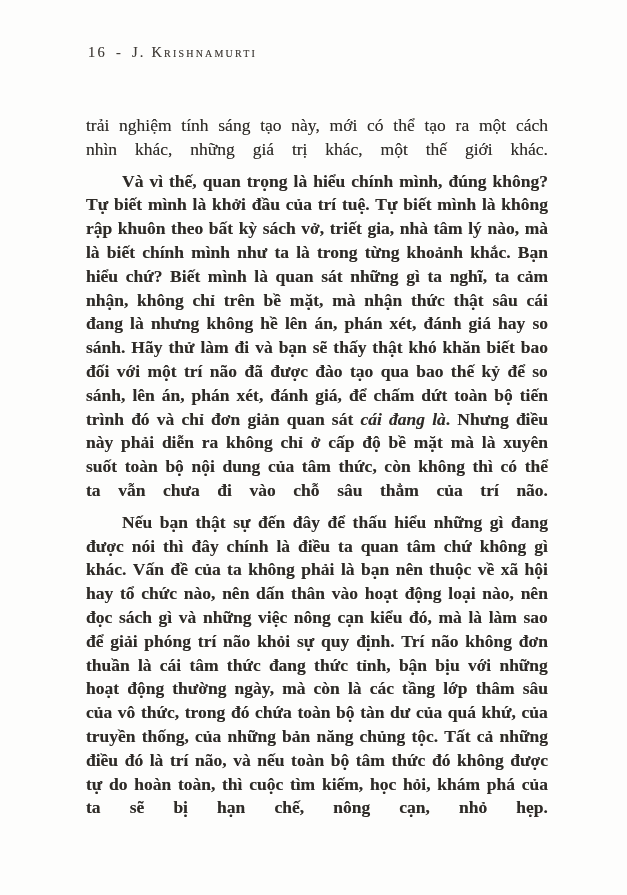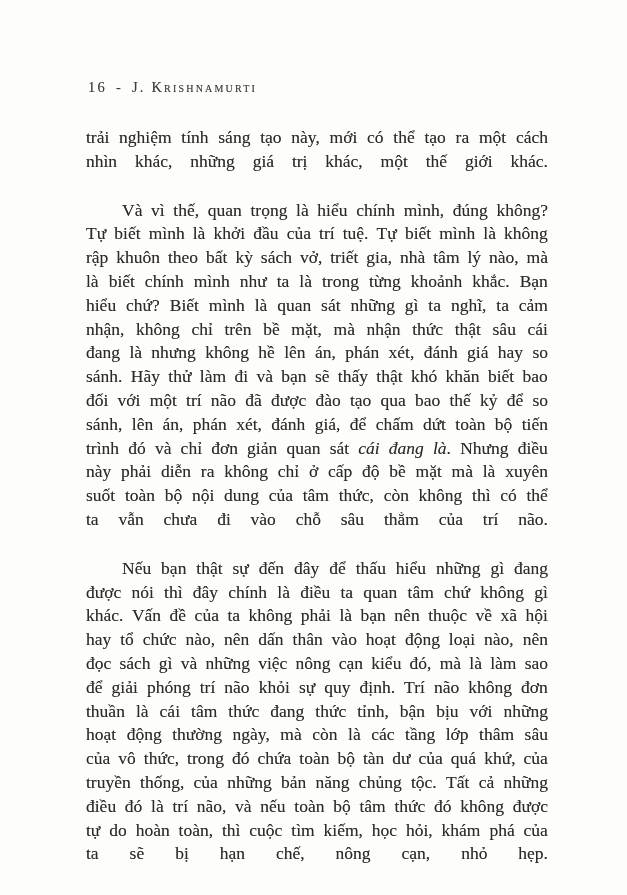--- a/index.html
+++ b/index.html
@@ -21,30 +21,29 @@
     position: absolute;
     left: 88px;
     top: 44px;
     font-size: 14.5px;
     font-variant: small-caps;
     letter-spacing: 2.2px;
     color: #403c37;
     display: flex;
     gap: 9px;
     align-items: baseline;
-    margin-top: 35px;
   }
   .body-text {
     position: absolute;
     left: 86px;
-    top: 126px;
+    top: 114px;
     width: 462px;
     font-size: 17.5px;
   }
-  .para + .para { margin-top: 25px; }
+  .para + .para { margin-top: 8px; font-weight: bold; }
   .line {
     display: flex;
     justify-content: space-between;
     align-items: baseline;
     height: 23.8px;
     line-height: 23.8px;
     white-space: pre;
   }
   .line.last {
     justify-content: space-between;

